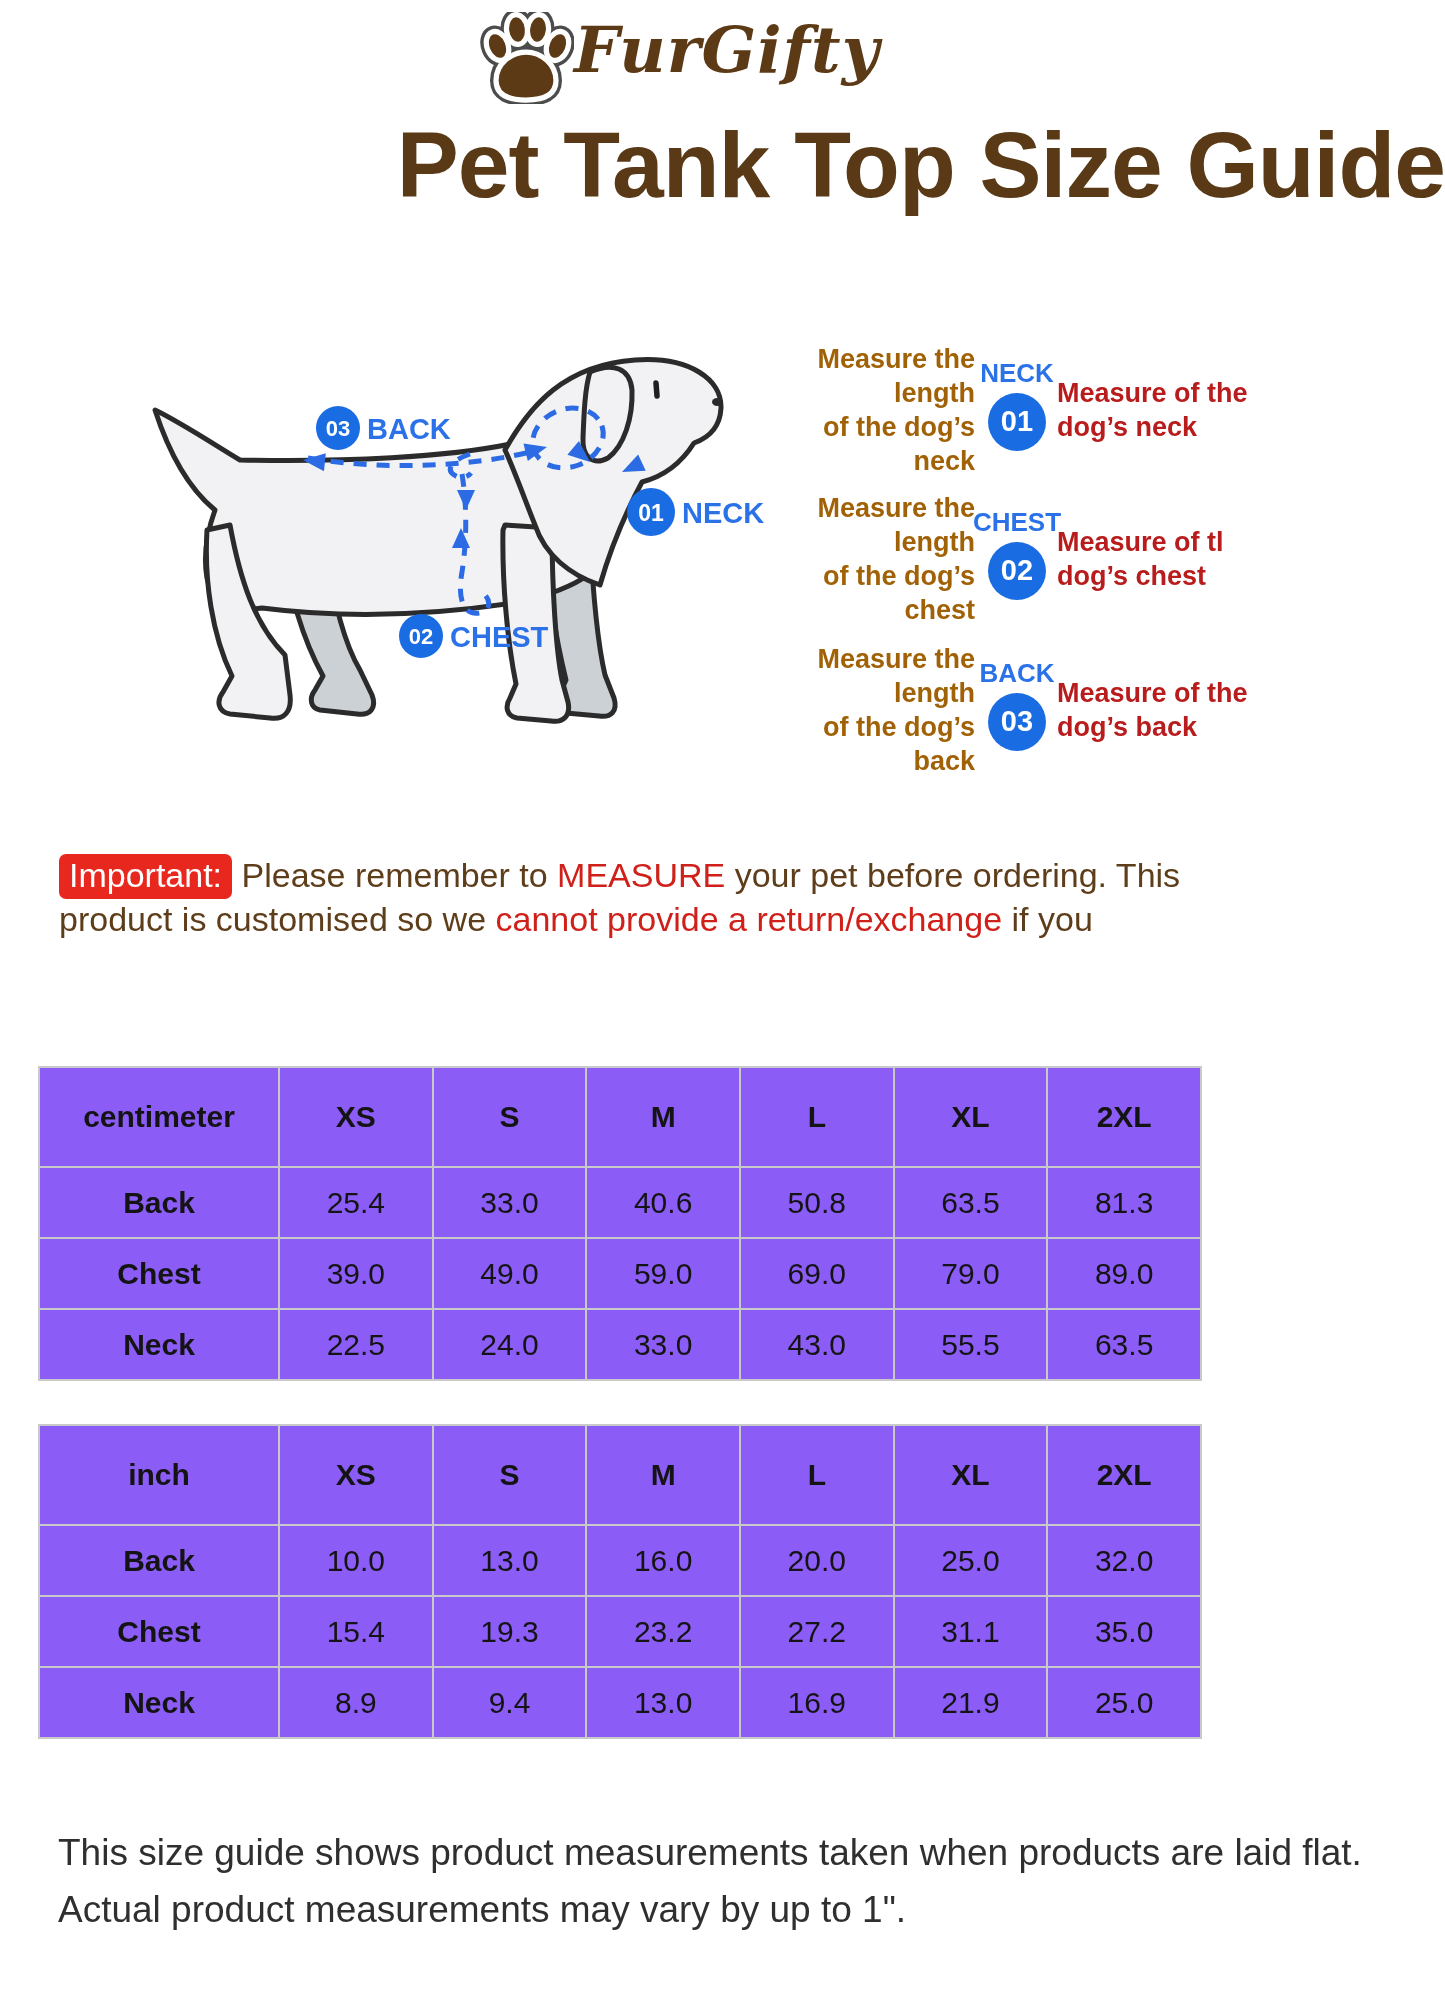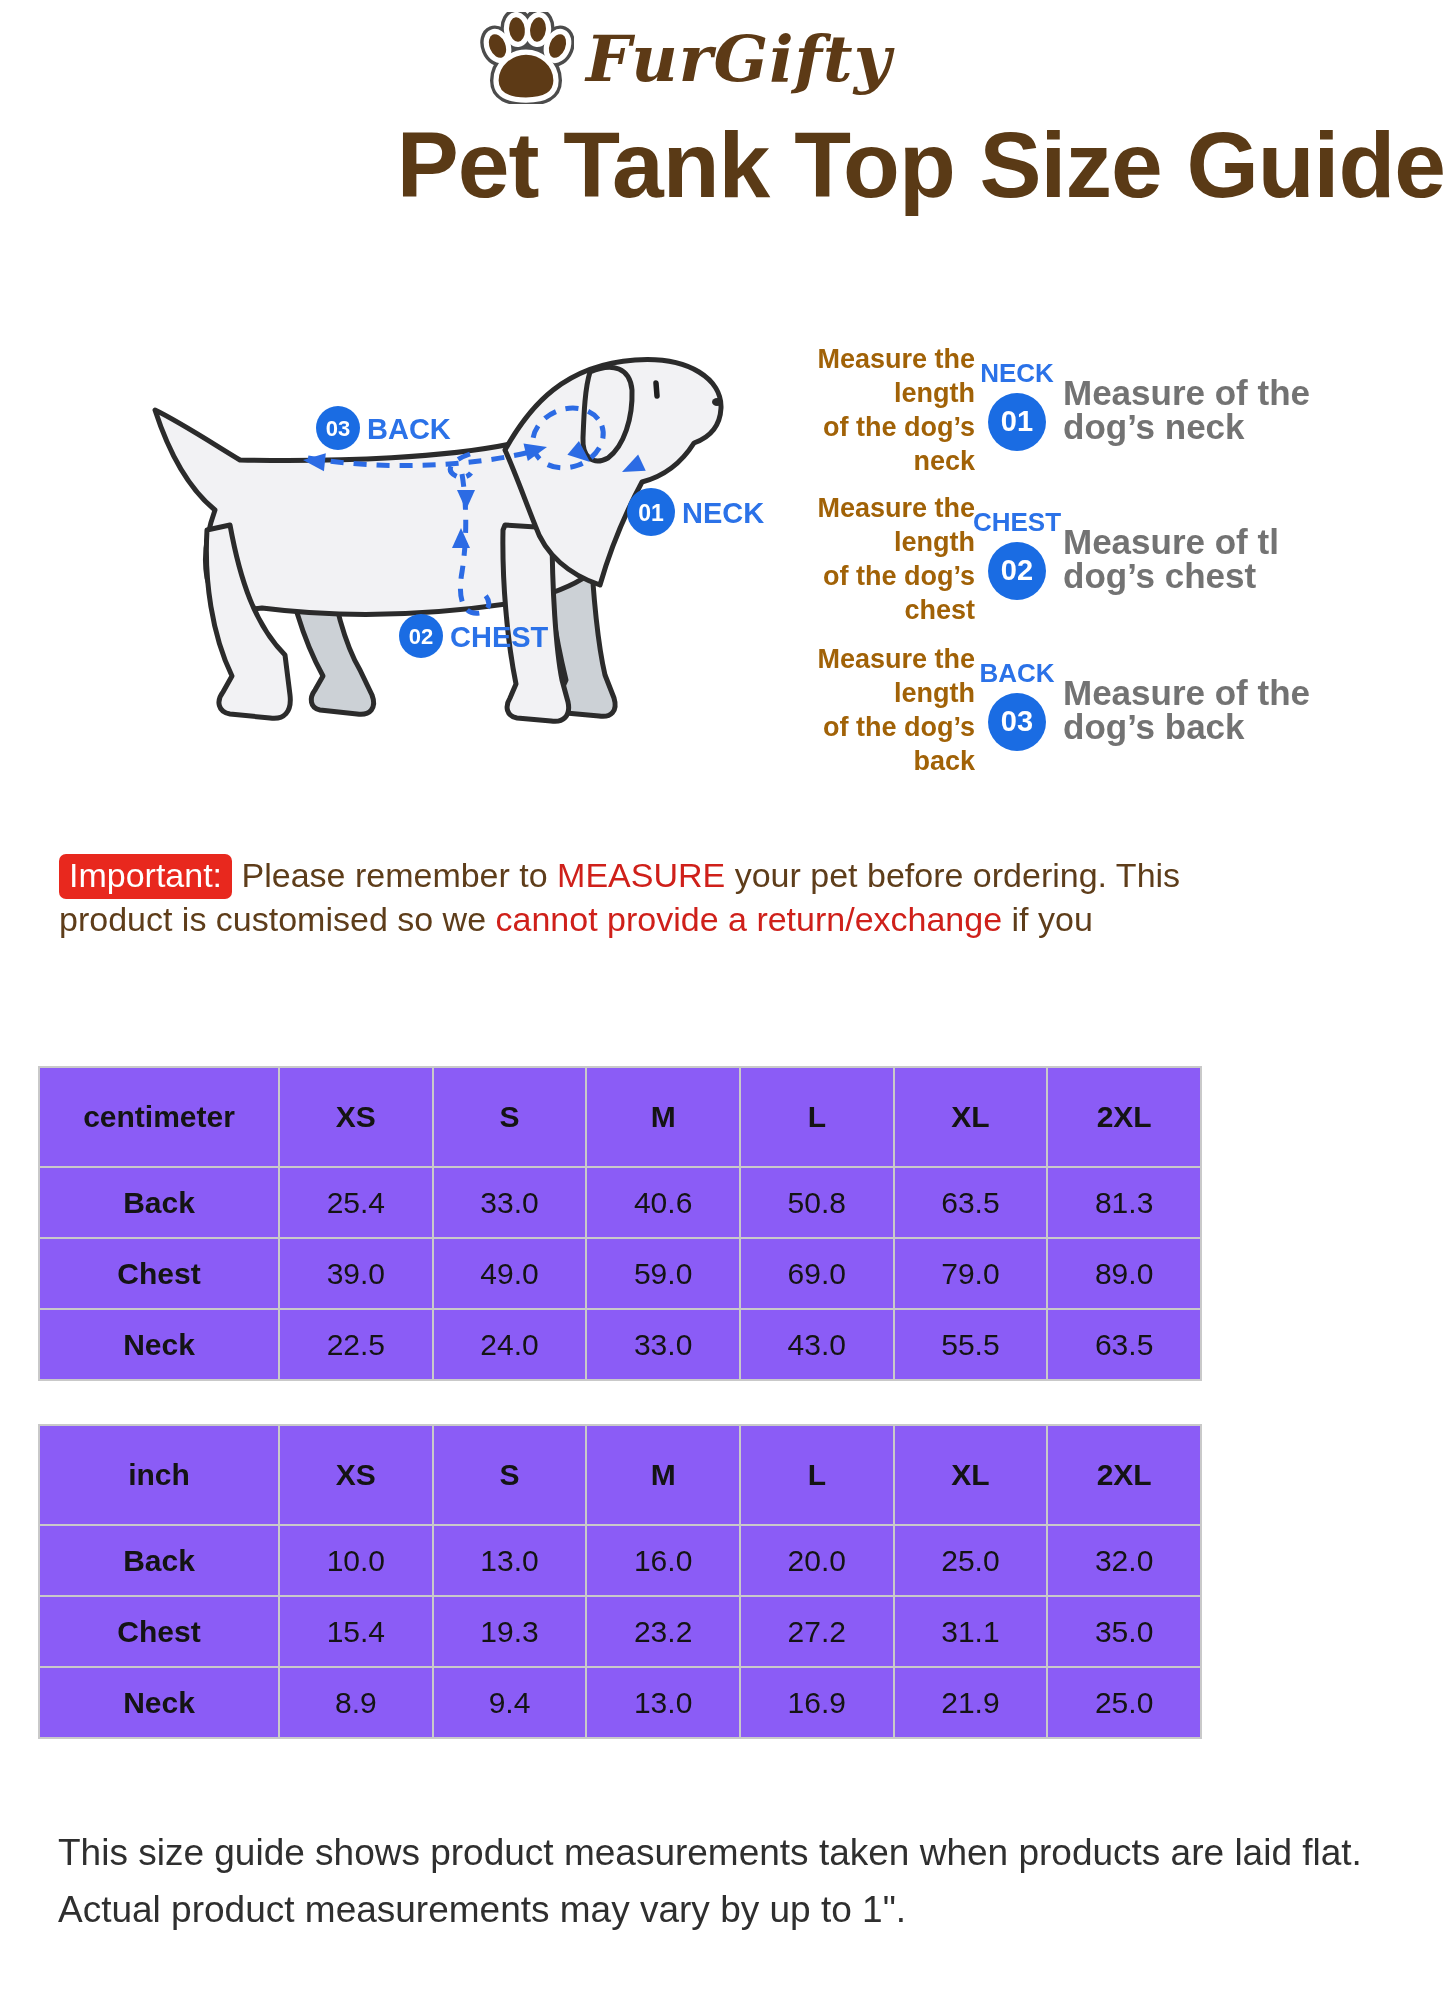--- a/index.html
+++ b/index.html
@@ -1,20 +1,20 @@
 <!DOCTYPE html>
 <html><head>
 <meta charset="utf-8">
 <style>
   html,body{margin:0;padding:0;background:#ffffff}
   .page{position:relative;width:1445px;height:2008px;background:#fff;overflow:hidden;
         font-family:"Liberation Sans",sans-serif;color:#222}
 
   
-  .logo{position:absolute;left:478px;top:12px;display:flex;align-items:center;gap:12px}
+  .logo{position:absolute;left:478px;top:12px;display:flex;}
   .paw{width:96px;height:92px}
   .logo-text{font-family:"DejaVu Serif",serif;font-style:italic;font-weight:bold;
              font-size:64px;color:#5d3a16;letter-spacing:1px}
 
   
   .title{position:absolute;left:0;top:112px;width:100%;text-align:right;
          font-size:93px;font-weight:bold;color:#5a3a16;letter-spacing:-1px}
 
   
   .dog-svg{position:absolute;left:90px;top:350px;width:690px;height:395px}
@@ -22,21 +22,21 @@
   .svg-badgenum{fill:#ffffff;font-weight:bold;font-family:"Liberation Sans",sans-serif;text-anchor:middle}
 
   
   .m-row{position:absolute;left:758px;width:660px;height:110px;display:flex;align-items:center}
   .m-left{width:217px;text-align:right;font-size:27px;line-height:34px;font-weight:600;color:#a16207}
   .m-badge{width:68px;margin:0 4px 0 8px;display:flex;flex-direction:column;align-items:center;
            position:relative;top:-6px}
   .m-label{font-size:26px;font-weight:bold;color:#2b72e8;white-space:nowrap;margin-bottom:4px}
   .m-circle{width:58px;height:58px;border-radius:50%;background:#1a6ce3;color:#fff;
             font-size:29px;font-weight:bold;display:flex;align-items:center;justify-content:center}
-  .m-right{margin-left:8px;text-align:left;font-size:35px;line-height:34px;font-weight:600;color:#737373}
+  .m-right{margin-left:2px;text-align:left;font-size:27px;line-height:34px;font-weight:600;color:#b91c1c}
   .m-line{display:block}
 
   
   .notice{position:absolute;left:59px;top:853px;width:1352px;
           font-size:34px;line-height:44px;font-weight:normal;color:#5e3d1a}
   .notice .chip{background:#e8281e;color:#fff;border-radius:7px;padding:2px 10px 5px 10px}
   .notice .red{color:#cf201a}
 
   
   .size-table{position:absolute;left:38px;width:1164px;border-collapse:collapse;table-layout:fixed;

